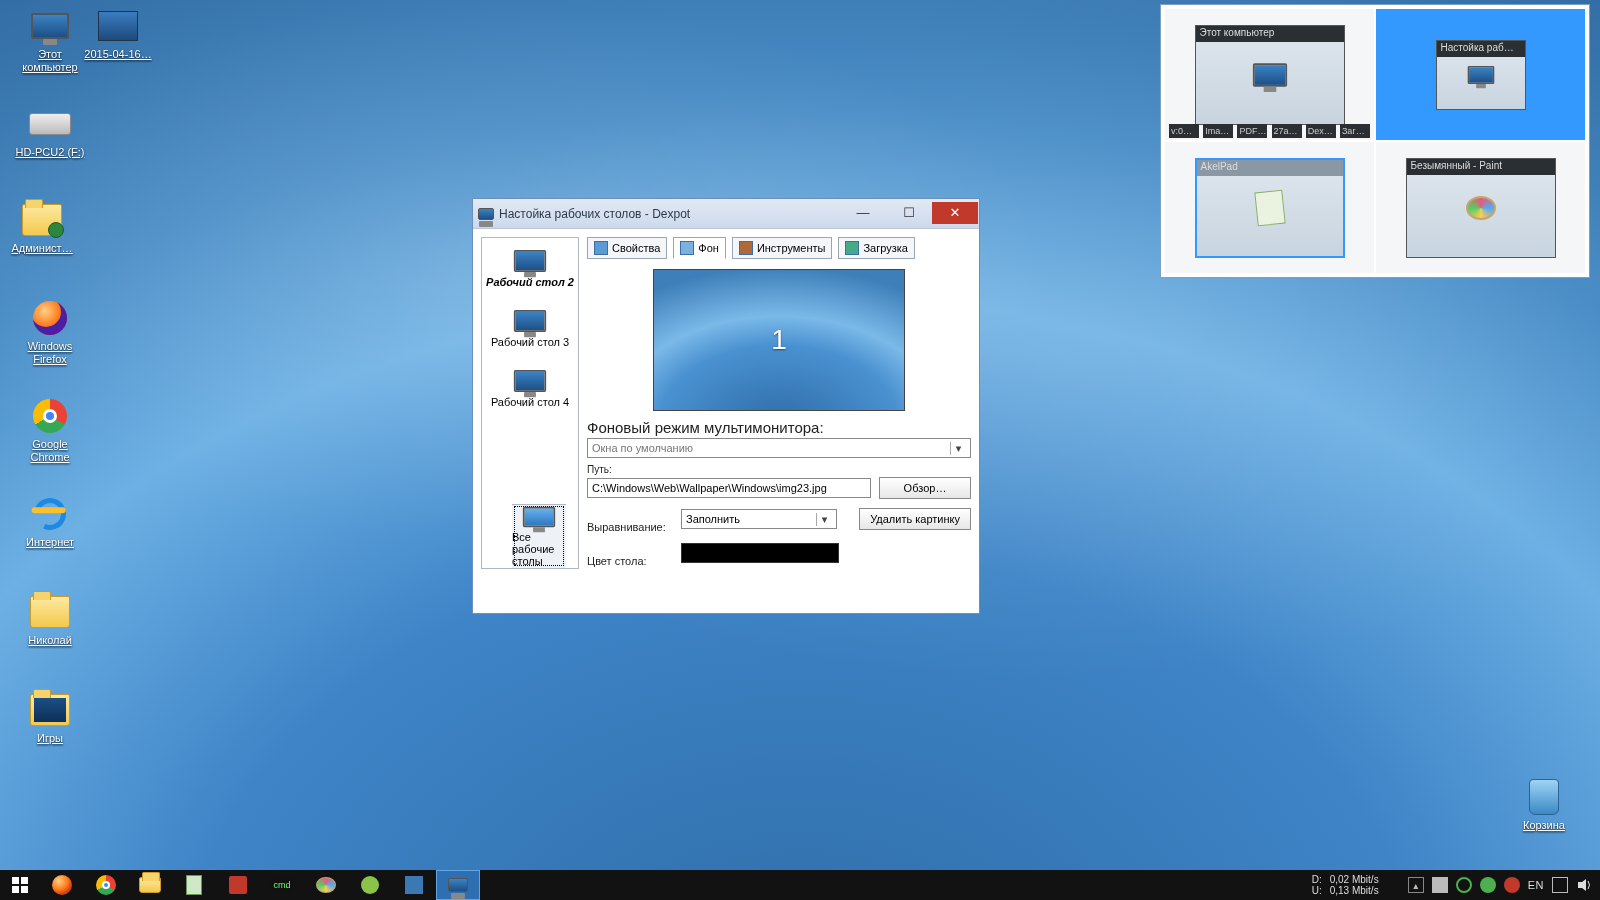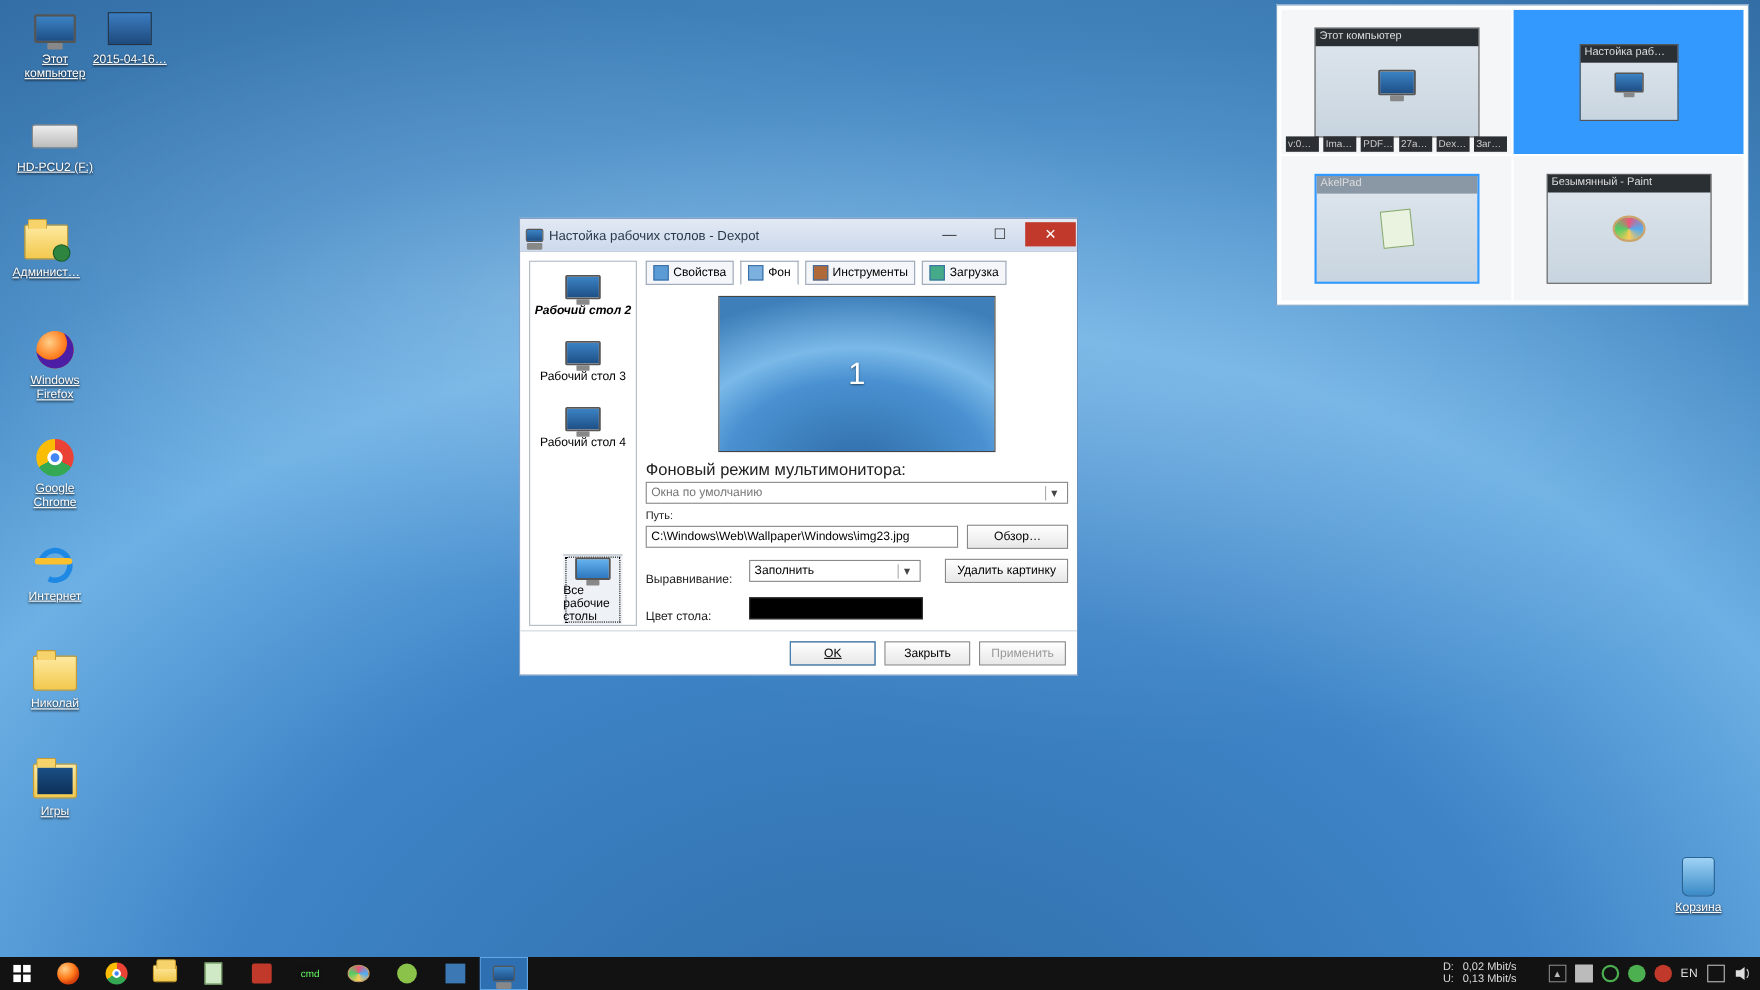--- a/index.html
+++ b/index.html
@@ -284,25 +284,20 @@
         <div style="flex:1"></div>
         <button class="btn" style="min-width:100px">Удалить картинку</button>
       </div>
 
       <div class="frow">
         <label style="width:86px">Цвет стола:</label>
         <div class="swatch" title="#000000"></div>
       </div>
     </div>
 
-    <div class="footer">
-      <button class="btn primary"><u>OK</u></button>
-      <button class="btn">Закрыть</button>
-      <button class="btn" disabled="">Применить</button>
-    </div>
   </div>
 </div>
 
 <div id="taskbar">
   <div class="tb start">
     <svg width="16" height="16">
         <rect width="7" height="7" fill="#fff"></rect>
         <rect x="9" width="7" height="7" fill="#fff"></rect>
         <rect y="9" width="7" height="7" fill="#fff"></rect>
         <rect x="9" y="9" width="7" height="7" fill="#fff"></rect>

